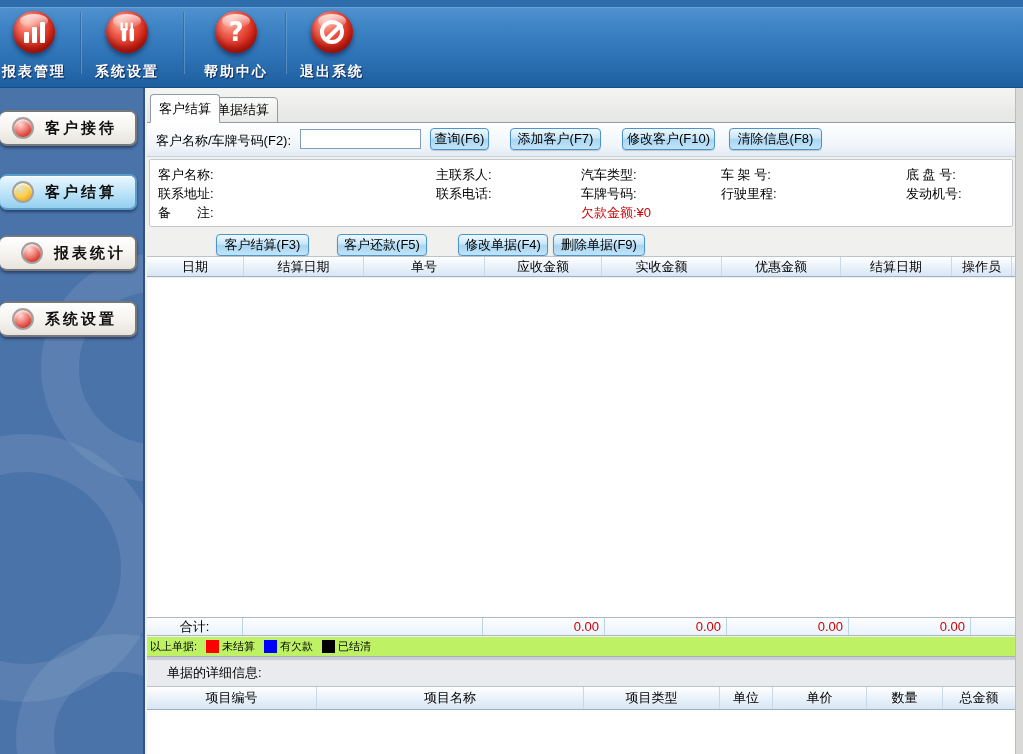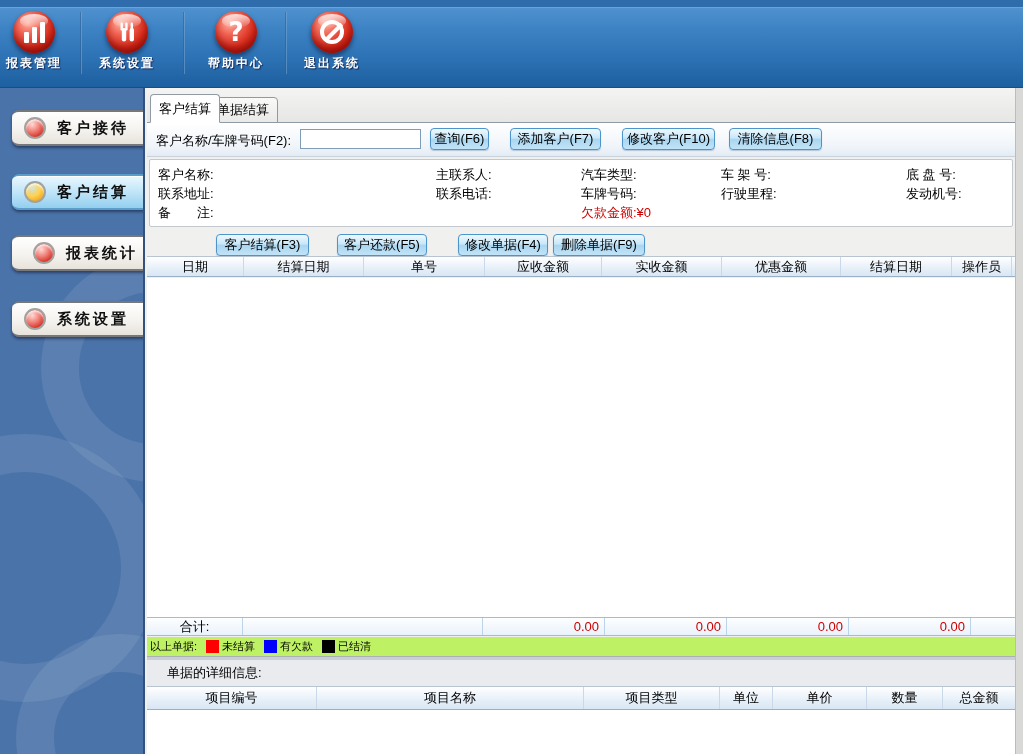--- a/index.html
+++ b/index.html
@@ -12,42 +12,42 @@
     background:linear-gradient(180deg,#5796d2 0%,#3f85c6 30%,#2b70b2 70%,#1d5f9f 100%);
     border-bottom:1px solid #174e86; }
   .toolbar-topstrip { position:absolute; left:0; top:0; width:100%; height:8px;
     background:#2e6cab; border-bottom:1px solid #6aa3d8; }
   .tool-item { position:absolute; top:11px; width:66px; height:72px; text-align:center; }
   .tool-icon { position:relative; width:42px; height:42px; margin:0 auto; border-radius:50%;
     background:radial-gradient(circle at 35% 28%, #ffb0a0 0%, #f06050 30%, #d52a1a 62%, #a00e06 100%);
     box-shadow: inset 0 -5px 7px rgba(110,0,0,.55), 0 3px 5px rgba(0,10,40,.5); }
   .tool-icon::before { content:""; position:absolute; left:7px; top:3px; width:28px; height:14px;
     border-radius:50%; background:linear-gradient(180deg,rgba(255,255,255,.8),rgba(255,255,255,.03)); }
-  .tool-label { margin-top:2px; color:#fff; font-size:12px; font-weight:bold;
+  .tool-label { margin-top:10px; color:#fff; font-size:14px; font-weight:bold;
     letter-spacing:2px; text-shadow:1px 1px 1px rgba(0,0,40,.65); white-space:nowrap; }
   .tool-sep { position:absolute; top:12px; width:2px; height:62px;
     background:linear-gradient(90deg, rgba(15,55,105,.55), rgba(170,210,245,.5)); }
   
   .glyph-bars { position:absolute; left:0; top:0; right:0; bottom:0; display:flex;
     align-items:flex-end; justify-content:center; gap:3px; padding-bottom:10px; }
   .glyph-bars span { display:block; width:5px; background:#fff; border-radius:1px; }
   .glyph-bars .b1{height:11px;} .glyph-bars .b2{height:16px;} .glyph-bars .b3{height:21px;}
   .glyph-tools { position:absolute; left:9px; top:9px; }
   .glyph-q { position:absolute; left:0; top:0; right:0; bottom:0; display:flex; align-items:center;
     justify-content:center; color:#fff; font-size:26px; font-weight:bold; font-family:"DejaVu Sans",sans-serif; }
   .glyph-no { position:absolute; left:9px; top:9px; width:24px; height:24px;
     border:4px solid #fff; border-radius:50%; }
   .glyph-no::after { content:""; position:absolute; left:8px; top:-3px; width:4px; height:22px;
     background:#fff; transform:rotate(45deg); }
 
   
   .sidebar { position:absolute; left:0; top:88px; width:145px; height:666px;
     background:#4a73a9; border-right:2px solid #32517d; overflow:hidden; }
   .swirl { position:absolute; left:0; top:0; }
-  .side-btn { position:absolute; left:12px; width:137px; height:36px;
+  .side-btn { position:absolute; left:0; width:137px; height:36px;
     background:linear-gradient(180deg,#ffffff 0%,#f5f3ef 55%,#e7e3dc 100%);
     border:2px solid #77787a; border-left:none; border-radius:7px;
     box-shadow:0 2px 3px rgba(0,0,30,.45), inset 0 1px 0 #fff;
     display:flex; align-items:center; cursor:pointer; }
   .side-btn.active { background:linear-gradient(180deg,#eaf8ff 0%,#bce3f8 55%,#93cfef 100%);
     border-color:#5c9cc8; }
   .orb { width:22px; height:22px; border-radius:50%; margin:0 11px 0 12px; flex:0 0 auto;
     background:radial-gradient(circle at 35% 30%, #ffd8d4 0%, #f0837b 40%, #d6362a 75%, #b01408 100%);
     border:2px solid #a2a2a0; box-shadow: inset 0 2px 2px rgba(255,255,255,.75); }
   .orb.orb-active { background:radial-gradient(circle at 35% 30%, #fff4c4 0%, #ffd35230 0%, #ffd252 45%, #f0a81e 80%, #d88c00 100%); }

